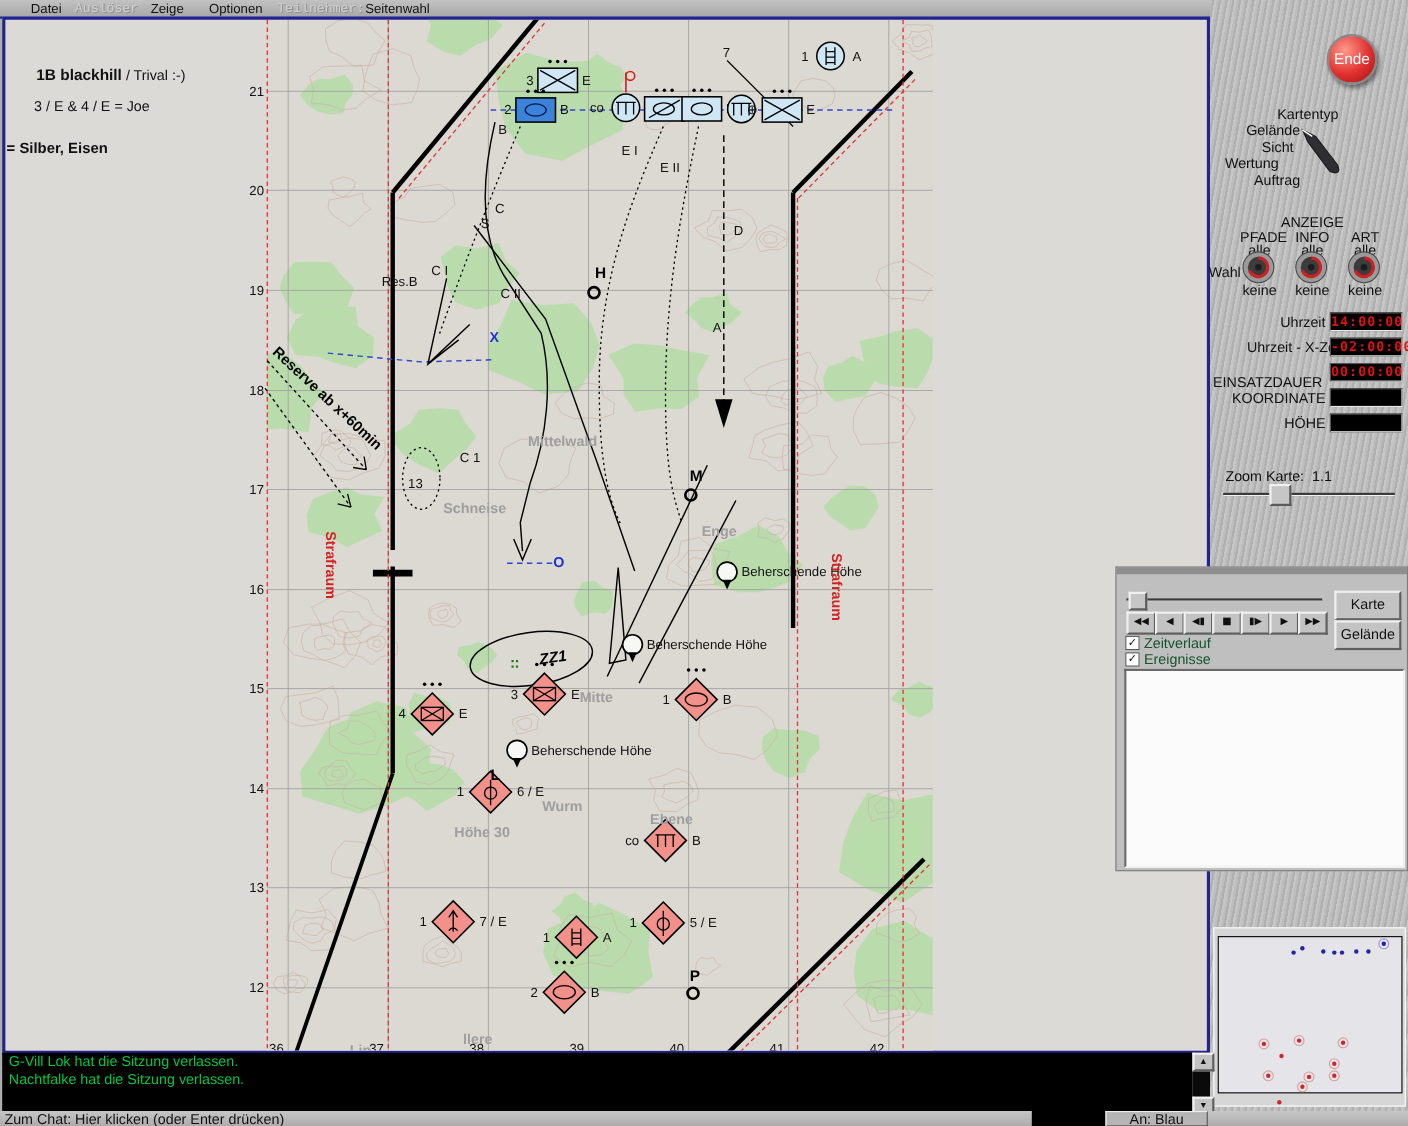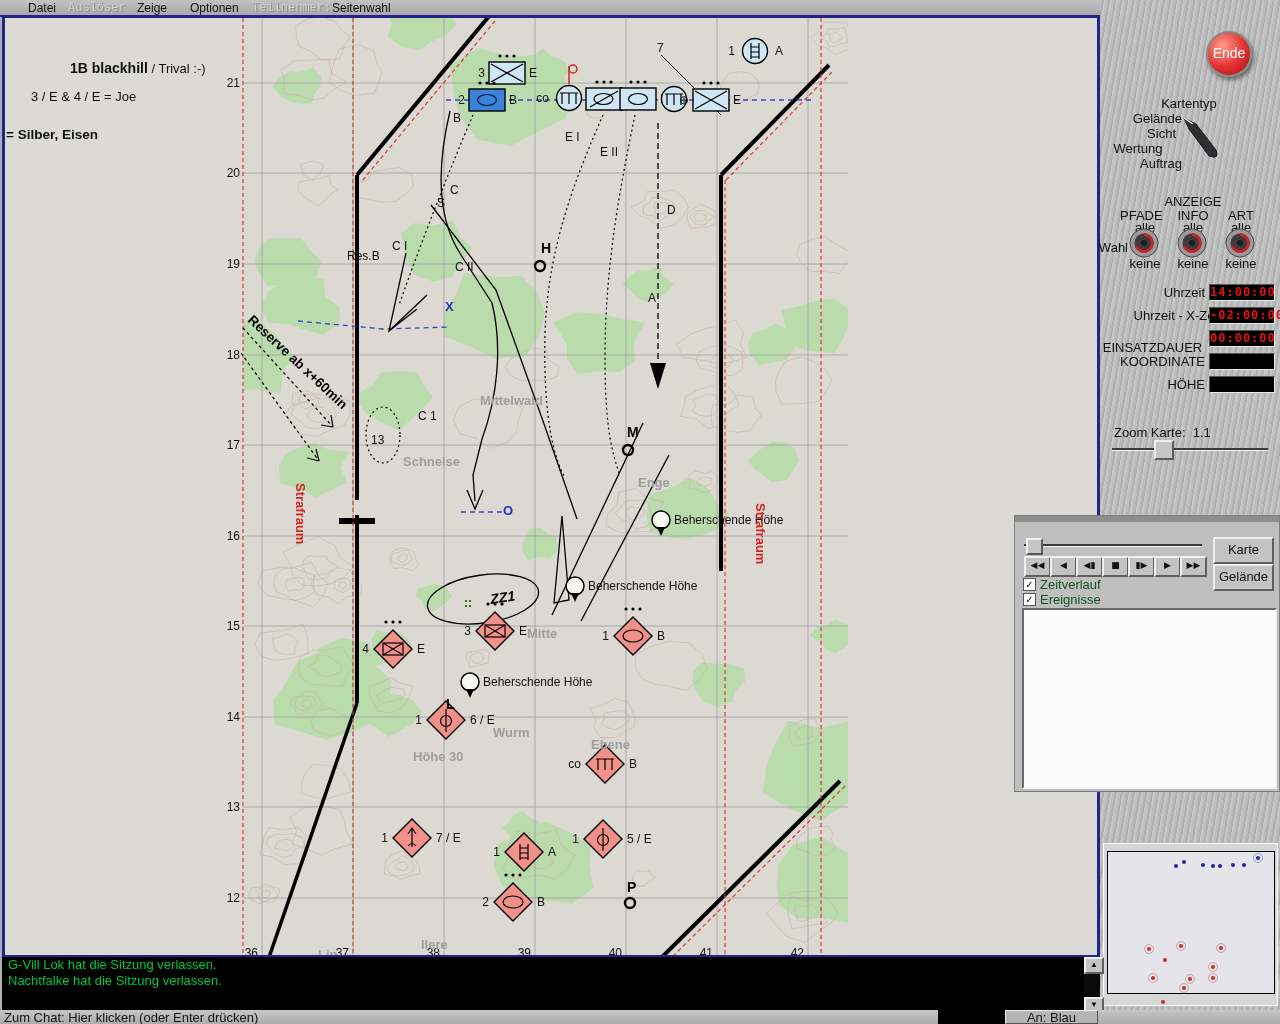--- a/index.html
+++ b/index.html
@@ -18,21 +18,21 @@
   svg text{font-family:"Liberation Sans",sans-serif;}
   .t12{font-size:12px;fill:#111;}
   .bold{font-size:14px;font-weight:bold;fill:#000;}
   .gray{font-size:13px;font-weight:bold;fill:#9e9e9e;}
   .blue{font-size:13px;font-weight:bold;fill:#2233cc;}
   .redrot{font-size:13px;font-weight:bold;fill:#d42222;}
   .resv{font-size:13.5px;font-weight:bold;fill:#000;}
   .zz{font-size:14px;font-weight:bold;font-style:italic;fill:#000;}
   #info-panel{position:absolute;left:0;top:0;width:236px;color:#111;}
   #info-line1{position:absolute;left:28px;top:42px;font-size:13px;}
-  #info-line1 b{font-size:14px;margin-left:37px;}
+  #info-line1 b{font-size:14px;}
   #info-line2{position:absolute;left:26px;top:71px;font-size:13px;}
   #info-line3{position:absolute;left:1px;top:109px;font-size:13.5px;font-weight:bold;}
   
   #right-panel{position:absolute;left:1100px;top:0;width:180px;height:1024px;
     background:repeating-linear-gradient(100deg,#bdbdbd 0 2px,#b0b0b0 2px 4px,#c6c6c6 4px 6px);}
   .rp-label{position:absolute;font-size:13px;color:#111;}
   #ende-btn{position:absolute;left:1206px;top:31px;width:42px;height:42px;border-radius:50%;
     background:radial-gradient(circle at 35% 30%,#ff9a8a,#e03030 55%,#a01010);
     border:2px solid #888;box-shadow:2px 3px 4px rgba(0,0,0,.45);
     color:#fff;font-size:14px;text-align:center;line-height:40px;cursor:pointer;}
@@ -526,21 +526,21 @@
   <div class="rp-label" style="left:0;top:111px;width:82px;text-align:right">Gelände</div>
   <div class="rp-label" style="left:0;top:126px;width:76px;text-align:right">Sicht</div>
   <div class="rp-label" style="left:0;top:141px;width:76px;text-align:center">Wertung</div>
   <div class="rp-label" style="left:0;top:156px;width:82px;text-align:right">Auftrag</div>
   <svg class="abs" style="left:80px;top:112px" width="48" height="50">
     <path d="M4,6 L16,12 L36,38 Q40,48 29,44 L9,17 Z" fill="#2e2e33" stroke="#1a1a1a"></path>
     <path d="M4,6 L13,12" stroke="#fff" stroke-width="1.4"></path>
   </svg>
 
   <div class="rp-label" style="left:60px;top:194px;width:66px;text-align:center">ANZEIGE</div>
-  <div class="rp-label" style="left:20px;top:208px;width:50px;text-align:left">PFADE</div>
+  <div class="rp-label" style="left:20px;top:208px;width:50px;text-align:right">PFADE</div>
   <div class="rp-label" style="left:68px;top:208px;width:50px;text-align:center">INFO</div>
   <div class="rp-label" style="left:116px;top:208px;width:50px;text-align:center">ART</div>
   <div class="rp-label" style="left:20px;top:220px;width:50px;text-align:center">alle</div>
   <div class="rp-label" style="left:68px;top:220px;width:50px;text-align:center">alle</div>
   <div class="rp-label" style="left:116px;top:220px;width:50px;text-align:center">alle</div>
   <div class="rp-label" style="left:-2px;top:240px;width:30px;text-align:right">Wahl</div>
 
   <svg class="abs" style="left:0;top:0" width="180" height="280">
     <defs>
       <g id="knob">

